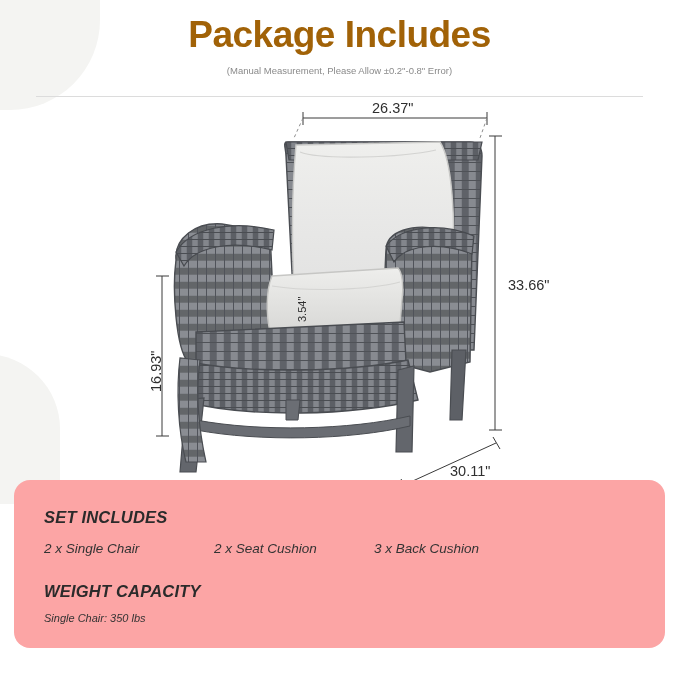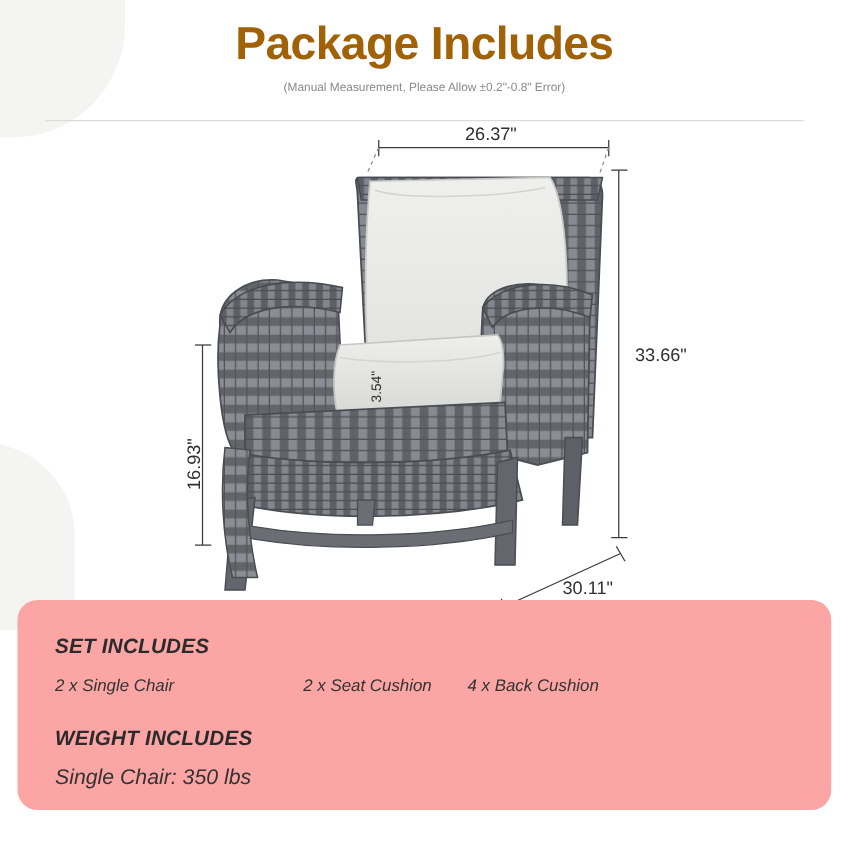--- a/index.html
+++ b/index.html
@@ -95,25 +95,25 @@
   }
   .includes-row {
     display: flex;
     margin-top: 14px;
   }
   .includes-row .item {
     font-size: 13.5px;
     color: #333333;
   }
   .includes-row .item:nth-child(1) { width: 170px; }
-  .includes-row .item:nth-child(2) { width: 160px; text-align: center; }
+  .includes-row .item:nth-child(2) { width: 160px; }
   .sec-title.second { margin-top: 26px; }
   .cap-line {
     margin-top: 11px;
-    font-size: 17px;
+    font-size: 11px;
     color: #333333;
   }
 </style>
 </head>
 <body>
 
 <div class="page">
 
   <div class="corner-tl"></div>
   <div class="corner-bl"></div>
@@ -223,20 +223,20 @@
 
     <span class="dim-label" style="left:450px; top:363px;">30.11"</span>
   </div>
 
   <div class="panel">
     <div class="panel-inner">
       <div class="sec-title">SET INCLUDES</div>
       <div class="includes-row">
         <div class="item">2 x Single Chair</div>
         <div class="item">2 x Seat Cushion</div>
-        <div class="item">4 x Back Cushion</div>
+        <div class="item">3 x Back Cushion</div>
       </div>
-      <div class="sec-title second">WEIGHT INCLUDES</div>
+      <div class="sec-title second">WEIGHT CAPACITY</div>
       <div class="cap-line">Single Chair: 350 lbs</div>
     </div>
   </div>
 
 </div>
 
 </body></html>

